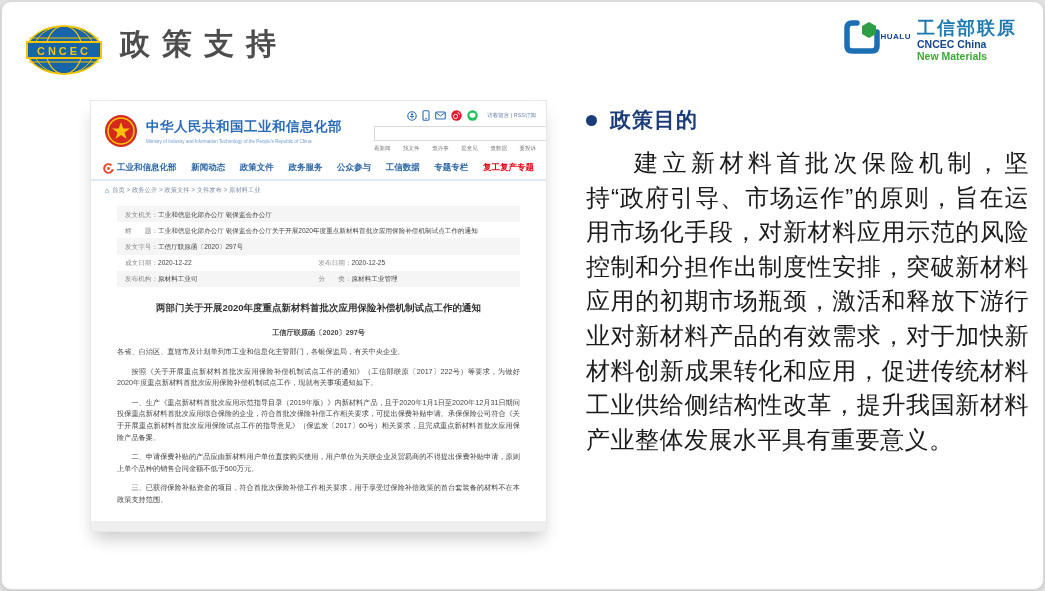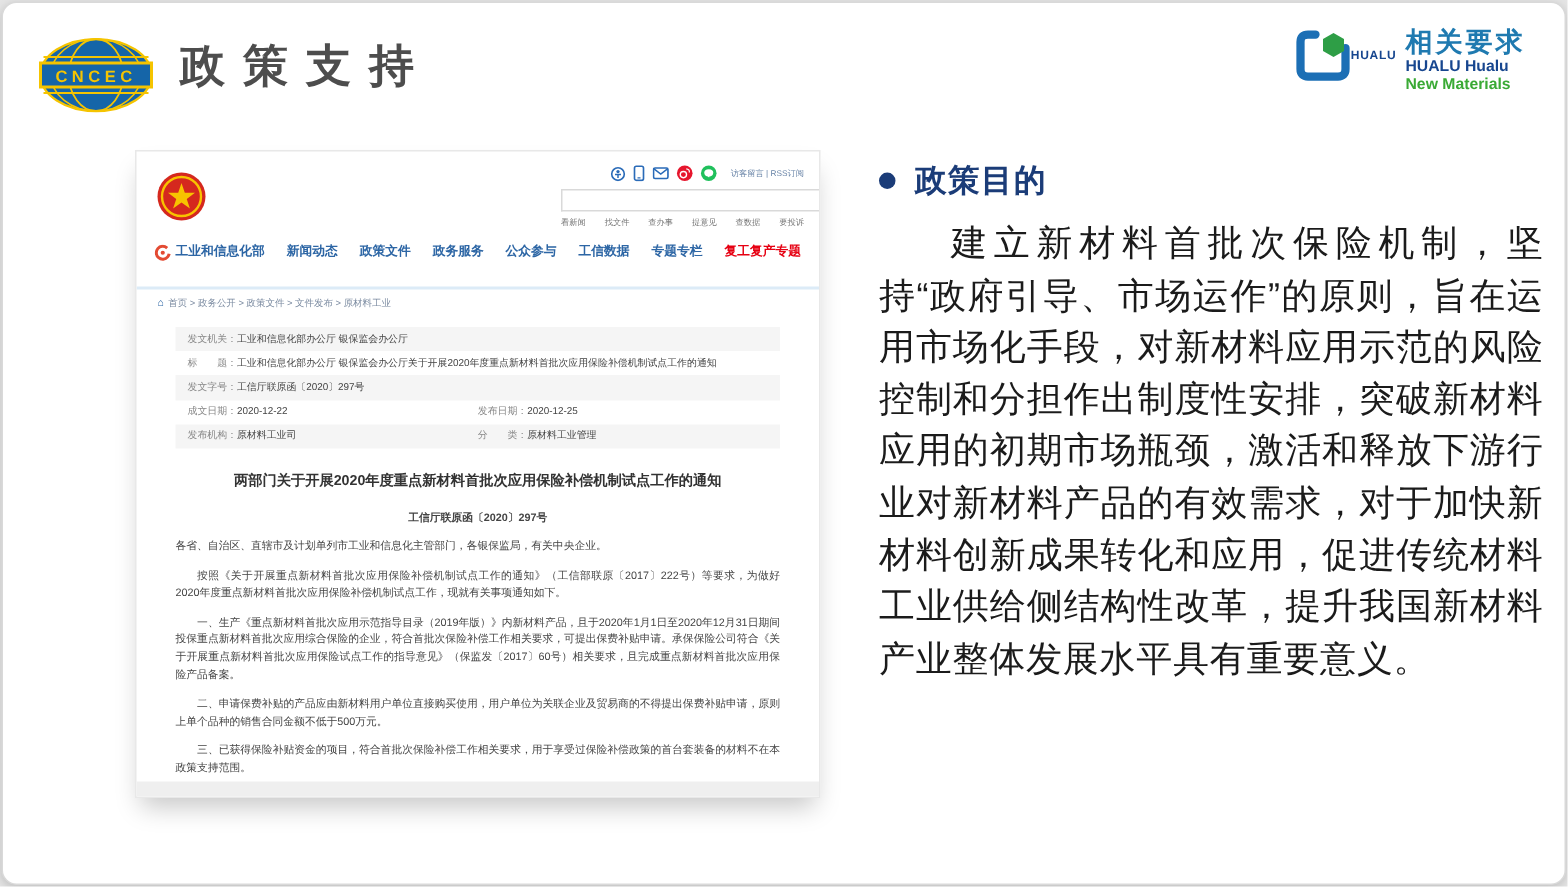--- a/index.html
+++ b/index.html
@@ -27,21 +27,21 @@
   .ministry { display:flex; align-items:center; }
   .ministry-text { margin-left:7px; }
   .ministry-cn { font-size:13.5px; font-weight:bold; color:#2a6bb8; letter-spacing:.5px; }
   .ministry-en { font-size:5px; color:#6f9cd0; margin-top:2px; transform:scale(.92); transform-origin:left; white-space:nowrap; }
   .site-top-right { width:162px; }
   .icon-row { display:flex; align-items:center; justify-content:flex-end; gap:5px; height:13px; }
   .tiny-links { font-size:5.5px; color:#6a85a8; margin-left:4px; white-space:nowrap; }
   .search-row { display:flex; margin-top:4px; height:15px; }
   .search-input { flex:1; border:1px solid #d9d9d9; border-right:none; background:#fff; height:15px; }
   .quick-links { display:flex; justify-content:space-between; margin-top:4px; font-size:5.5px; color:#777; }
-  .site-nav { display:flex; align-items:center; justify-content:space-between; padding:6px 12px 17px 12px;
+  .site-nav { display:flex; align-items:center; justify-content:space-between; padding:6px 12px 5px 12px;
               border-bottom:2px solid #dcebf7; }
   .site-nav .nav-item { font-size:8.5px; font-weight:bold; color:#2d66a5; white-space:nowrap; }
   .site-nav .nav-first { display:flex; align-items:center; gap:3px; }
   .site-nav .nav-red { color:#e60012; }
   .crumbs { display:flex; align-items:center; gap:3px; padding:5px 12px 3px 14px; font-size:6.3px; color:#7a8aa0; }
   .crumb-home { color:#2d66a5; font-size:7px; }
   .meta-table { margin:8px 26px 0 26px; }
   .meta-row { display:flex; font-size:6.6px; line-height:9px; padding:3.6px 8px; color:#444; }
   .meta-row.alt { background:#f5f5f5; }
   .meta-label { color:#888; white-space:nowrap; }
@@ -82,35 +82,39 @@
 
   <div class="brand">
     <div class="brand-icon-col">
       <svg width="38" height="38" viewBox="0 0 38 38">
         <path d="M14 5 H9 Q4 5 4 10 V28 Q4 33 9 33 H29 Q34 33 34 28 V14" fill="none" stroke="#1c6fb5" stroke-width="5.5" stroke-linecap="round"></path>
         <polygon points="26,4 33,8 33,16 26,20 19,16 19,8" fill="#2e9e46"></polygon>
       </svg>
       <div class="brand-hualu">HUALU</div>
     </div>
     <div>
-      <div class="brand-cn">相关要求</div>
-      <div class="brand-en1">HUALU Hualu</div>
+      <div class="brand-cn">工信部联原</div>
+      <div class="brand-en1">CNCEC China</div>
       <div class="brand-en2">New Materials</div>
     </div>
   </div>
 
   <div class="site-card">
 
     <div class="site-top">
       <div class="ministry">
         <svg width="36" height="36" viewBox="0 0 36 36">
           <circle cx="18" cy="18" r="16" fill="#d5281e"></circle>
           <circle cx="18" cy="18" r="13" fill="none" stroke="#f8c300" stroke-width="1.6"></circle>
           <polygon points="18,9 20.2,15.5 27,15.5 21.5,19.6 23.6,26 18,22 12.4,26 14.5,19.6 9,15.5 15.8,15.5" fill="#f8c300"></polygon>
         </svg>
+        <div class="ministry-text">
+          <div class="ministry-cn">中华人民共和国工业和信息化部</div>
+          <div class="ministry-en">Ministry of Industry and Information Technology of the People's Republic of China</div>
+        </div>
       </div>
 
       <div class="site-top-right">
         <div class="icon-row">
           <svg width="10" height="10" viewBox="0 0 10 10">
             <circle cx="5" cy="5" r="4.2" fill="none" stroke="#2a6bb8" stroke-width="1.1"></circle>
             <circle cx="5" cy="3.4" r="1.1" fill="#2a6bb8"></circle>
             <path d="M3 5.4 H7 M5 5.4 V7.6" stroke="#2a6bb8" stroke-width="1" fill="none"></path>
           </svg>
           <svg width="8" height="11" viewBox="0 0 8 11">

